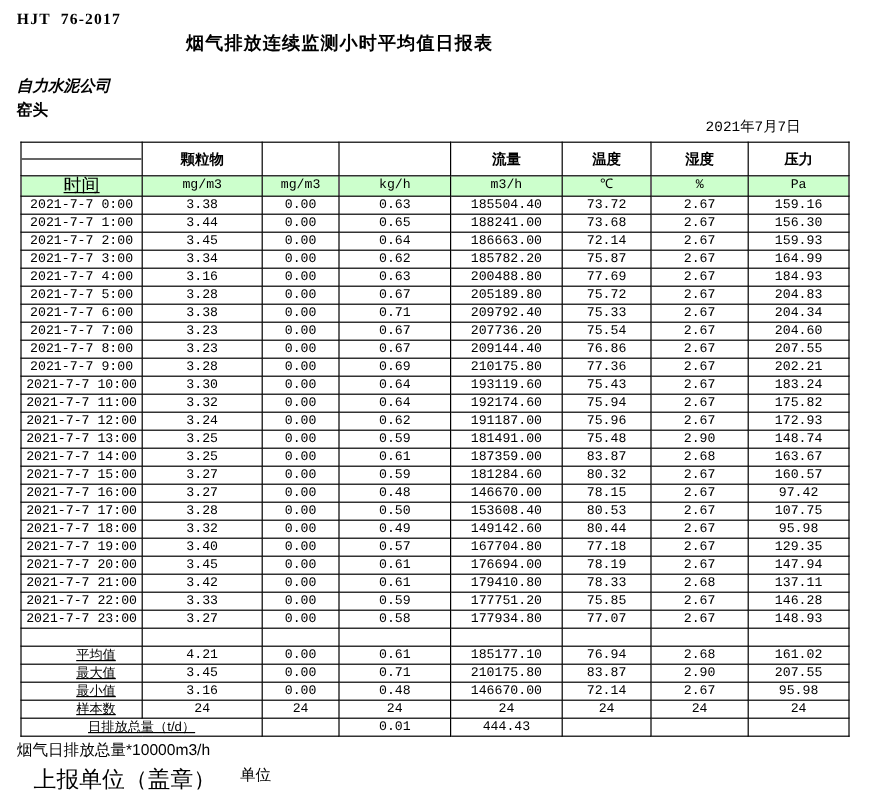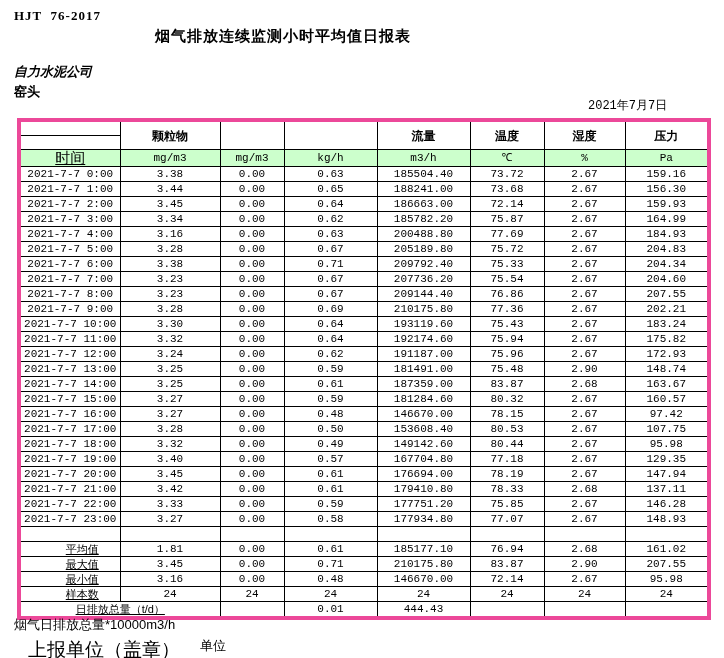--- a/index.html
+++ b/index.html
@@ -6,21 +6,21 @@
   body{width:724px;height:658px;position:relative;overflow:hidden;
        font-family:"Liberation Sans",sans-serif;color:#000;}
   .abs{position:absolute;white-space:pre;text-align:center;}
   .doc-code{left:14px;top:8px;font-weight:bold;font-size:13px;
             font-family:"Liberation Serif","DejaVu Serif",serif;letter-spacing:1px;}
   .title{left:155px;top:27px;font-weight:bold;font-size:15px;letter-spacing:1px;}
   .date{left:588px;top:62px;font-size:12px;font-family:"Liberation Mono","DejaVu Sans Mono",monospace;margin-top:35px;}
   .company{left:14px;top:63px;font-weight:bold;font-size:13px;font-style:italic;}
   .station{left:14px;top:83px;font-weight:bold;font-size:13px;}
   table.report{position:absolute;left:17px;top:118px;width:690px;
-     border-collapse:collapse;table-layout:fixed;border:4px solid #ec4899;
+     border-collapse:collapse;table-layout:fixed;border:1px solid #ec4899;
      font-family:"Liberation Mono","DejaVu Sans Mono",monospace;}
   table.report td{border:1px solid #000;text-align:center;font-size:11px;
      padding:0;height:14px;line-height:14px;overflow:hidden;white-space:nowrap;}
   tr.group-header td{height:26px;font-weight:bold;font-size:12px;
      font-family:"Liberation Sans",sans-serif;}
   td.split-cell{padding:0;vertical-align:top;}
   td.split-cell .half{height:13px;}
   td.split-cell .half.top{border-bottom:1px solid #000;}
   tr.unit-row td{background:#ccffcc;height:16px;line-height:16px;}
   .u{text-decoration:underline;}
@@ -320,21 +320,21 @@
         <td></td>
         <td></td>
         <td></td>
         <td></td>
         <td></td>
         <td></td>
         <td></td>
       </tr>
       <tr class="summary">
         <td class="label-cell"><span class="u">平均值</span></td>
-        <td>1.81</td>
+        <td>4.21</td>
         <td>0.00</td>
         <td>0.61</td>
         <td>185177.10</td>
         <td>76.94</td>
         <td>2.68</td>
         <td>161.02</td>
       </tr>
       <tr class="summary">
         <td class="label-cell"><span class="u">最大值</span></td>
         <td>3.45</td>

